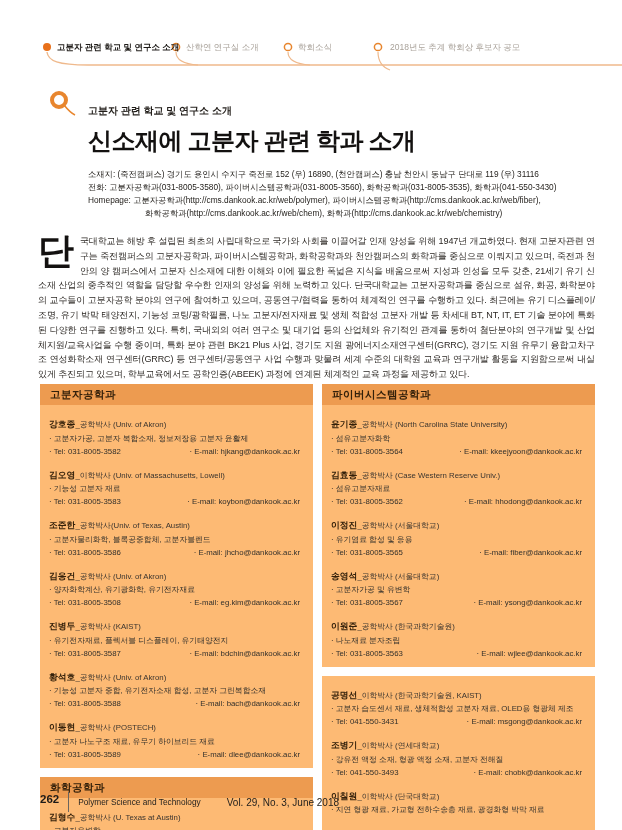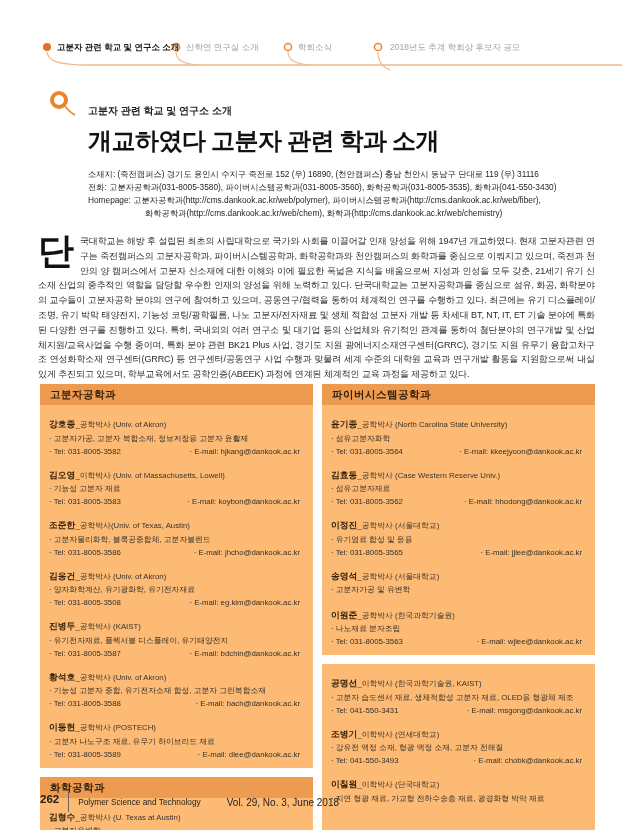--- a/index.html
+++ b/index.html
@@ -81,21 +81,21 @@
   <span class="nav-label t3">학회소식</span>
   <span class="nav-label t4">2018년도 추계 학회상 후보자 공모</span>
 </div>
 
 <div class="section-header">
   <svg class="marker" width="34" height="34" viewBox="0 0 34 34">
     <circle cx="13" cy="12" r="7" fill="none" stroke="#E8862E" stroke-width="4"></circle>
     <path d="M 18,17 C 22,22 25,25 29,27" fill="none" stroke="#E8862E" stroke-width="1.6"></path>
   </svg>
   <div class="eyebrow">고분자 관련 학교 및 연구소 소개</div>
-  <h1 class="title">개교하였다 고분자 관련 학과 소개</h1>
+  <h1 class="title">신소재에 고분자 관련 학과 소개</h1>
 </div>
 
 <div class="info">
   <div>소재지: (죽전캠퍼스) 경기도 용인시 수지구 죽전로 152 (우) 16890, (천안캠퍼스) 충남 천안시 동남구 단대로 119 (우) 31116</div>
   <div>전화: 고분자공학과(031-8005-3580), 파이버시스템공학과(031-8005-3560), 화학공학과(031-8005-3535), 화학과(041-550-3430)</div>
   <div>Homepage: 고분자공학과(http://cms.dankook.ac.kr/web/polymer), 파이버시스템공학과(http://cms.dankook.ac.kr/web/fiber),</div>
   <div class="indent">화학공학과(http://cms.dankook.ac.kr/web/chem), 화학과(http://cms.dankook.ac.kr/web/chemistry)</div>
 </div>
 
 <div class="intro">
@@ -206,27 +206,31 @@
               <span class="m-tel">Tel: 031-8005-3562</span>
               <span class="m-email">E-mail: hhodong@dankook.ac.kr</span>
             </div>
           </div>
 
           <div class="member">
             <div><span class="m-name">이정진</span><span class="m-degree">_공학박사 (서울대학교)</span></div>
             <div class="m-field">유기염료 합성 및 응용</div>
             <div class="m-contact">
               <span class="m-tel">Tel: 031-8005-3565</span>
-              <span class="m-email">E-mail: jjlee@dankook.ac.kr</span>
+              <span class="m-email">E-mail: fiber@dankook.ac.kr</span>
             </div>
           </div>
 
           <div class="member">
             <div><span class="m-name">송영석</span><span class="m-degree">_공학박사 (서울대학교)</span></div>
             <div class="m-field">고분자가공 및 유변학</div>
+            <div class="m-contact">
+              <span class="m-tel">Tel: 031-8005-3567</span>
+              <span class="m-email">E-mail: ysong@dankook.ac.kr</span>
+            </div>
           </div>
 
           <div class="member">
             <div><span class="m-name">이원준</span><span class="m-degree">_공학박사 (한국과학기술원)</span></div>
             <div class="m-field">나노재료 분자조립</div>
             <div class="m-contact">
               <span class="m-tel">Tel: 031-8005-3563</span>
               <span class="m-email">E-mail: wjlee@dankook.ac.kr</span>
             </div>
           </div>

